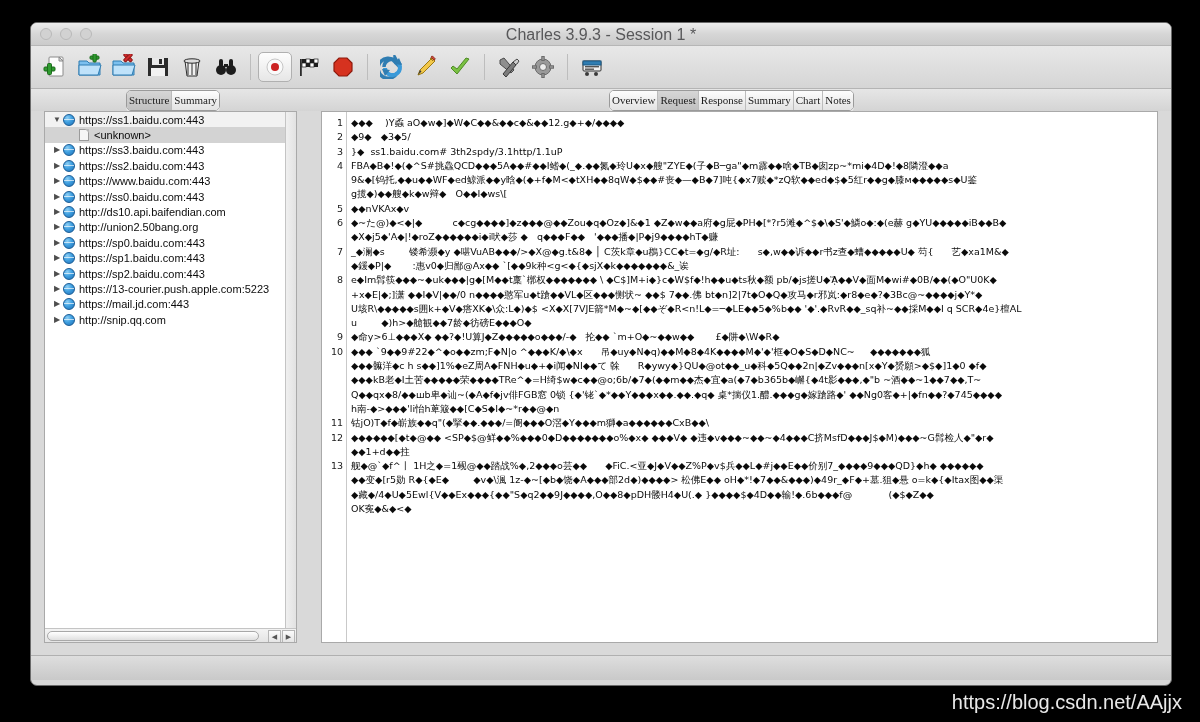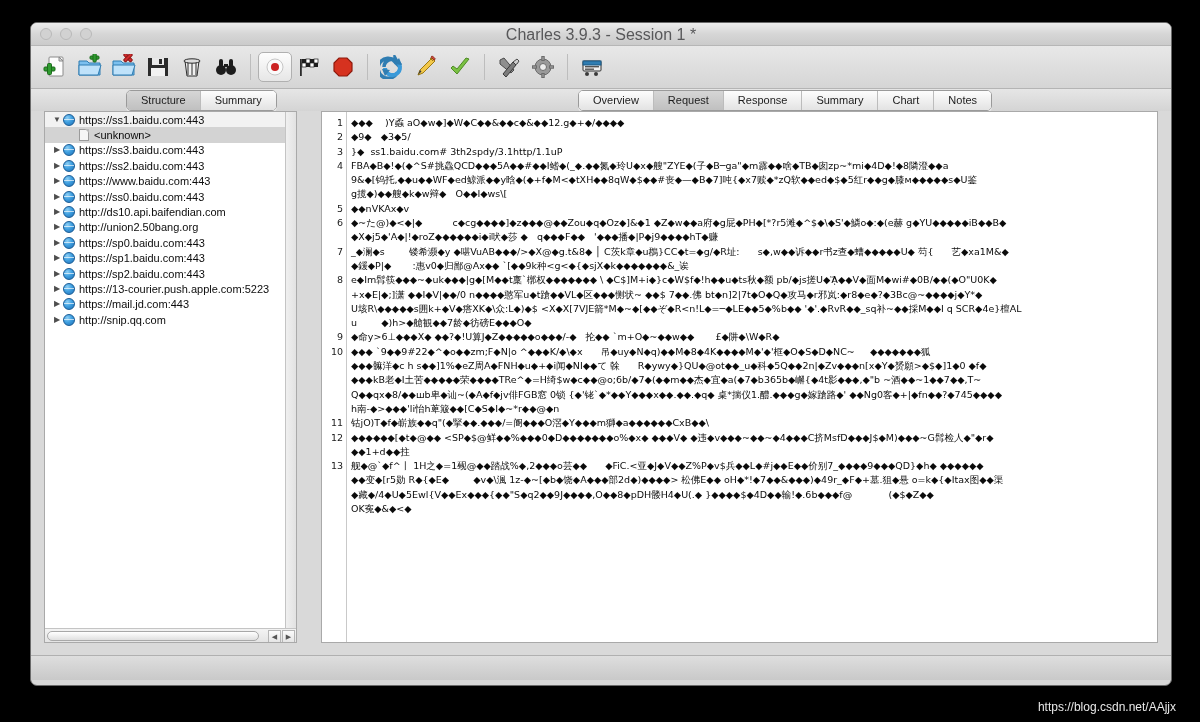--- a/index.html
+++ b/index.html
@@ -106,34 +106,35 @@
     border: 1px solid #9a9a9a;
     border-radius: 5px;
     overflow: hidden;
     background: #ffffff;
     height: 19px;
     box-shadow: 0 1px 0 rgba(255,255,255,0.7);
   }
   .seg {
     font-size: 11px;
     color: #1c1c1c;
-    padding: 0 14px;
+    padding: 0 2px;
     line-height: 19px;
     background: linear-gradient(to bottom, #fdfdfd, #e3e3e3);
     border-right: 1px solid #bcbcbc;
     cursor: default;
     white-space: nowrap;
+    font-family: Liberation Serif, serif;
   }
   .seg:last-child { border-right: none; }
   .seg.active {
     background: linear-gradient(to bottom, #d6d6d6, #c0c0c0);
   }
 
   #structure-seg { left: 95px; top: 1px; }
-  #detail-seg { left: 547px; top: 1px; }
+  #detail-seg { left: 578px; top: 1px; }
 
   
   .body {
     position: relative;
     height: 544px;
     background: #d9d9d9;
   }
 
   
   .sidebar {
@@ -316,23 +317,23 @@
     height: 24px;
     background: linear-gradient(to bottom, #dedede, #c9c9c9);
     border-top: 1px solid #b0b0b0;
     display: flex;
     align-items: center;
   }
 
   
   .watermark {
     position: absolute;
-    right: 24px;
+    right: 18px;
     bottom: 8px;
-    font-size: 12px;
+    font-size: 20px;
     color: #e8e8e8;
     font-family: "Liberation Sans", sans-serif;
   }
 
   
   svg { display: block; }
 </style>
 </head>
 <body>
 

